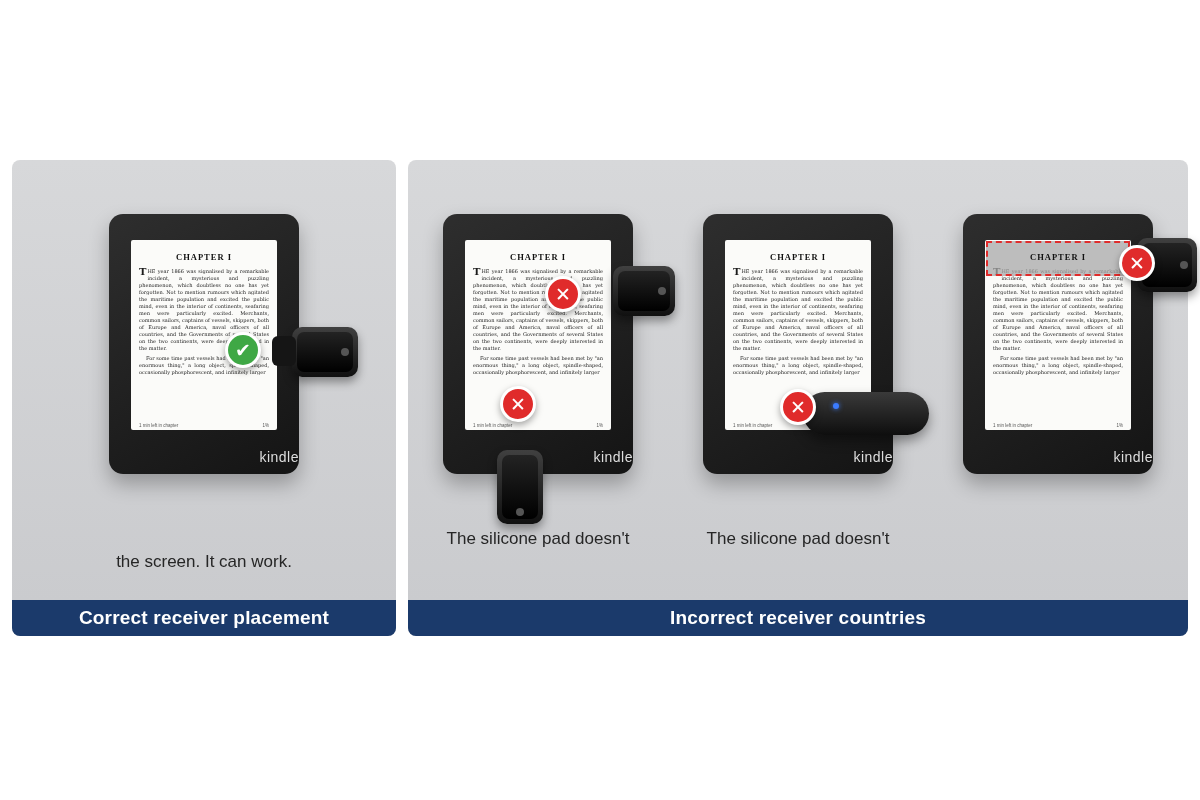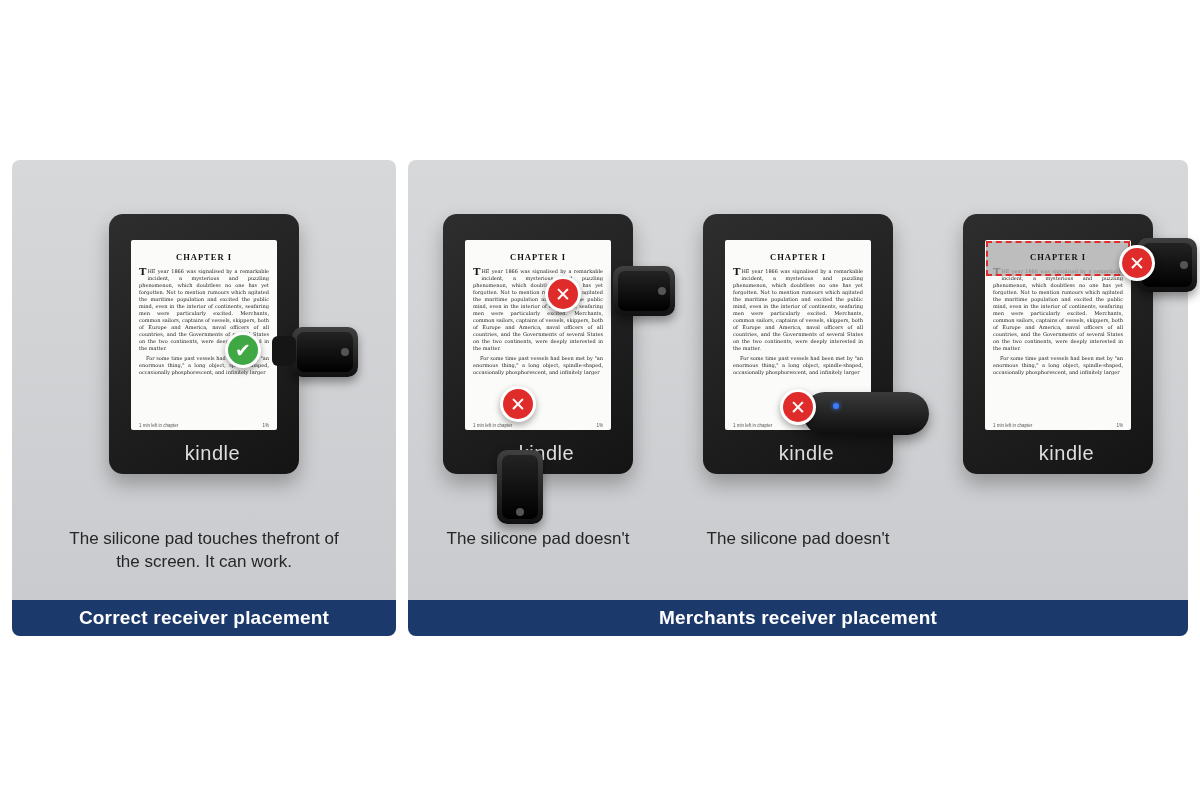--- a/index.html
+++ b/index.html
@@ -54,22 +54,22 @@
     color: #1c1c1c; text-align: justify; margin-bottom: 3px;
   }
   .ptext.first::first-letter { font-size: 10px; font-weight: bold; float: left; line-height: 8px; padding-right: 1px; }
   .ptext.indent { text-indent: 7px; }
   .sfoot {
     position: absolute; left: 8px; right: 8px; bottom: 2px;
     display: flex; justify-content: space-between;
     font-size: 4.5px; color: #555; font-family: "Liberation Sans", sans-serif;
   }
   .brand {
-    position: absolute; left: 17px; right: 0; bottom: 9px; text-align: center;
-    color: #dedede; font-size: 20px; letter-spacing: 0.5px;
+    position: absolute; left: 17px; right: 0; bottom: 9px; text-align: right;
+    color: #dedede; font-size: 14px; letter-spacing: 0.5px;
   }
 
   
   .clip {
     position: absolute; z-index: 4;
     background: linear-gradient(#404040, #101010);
     border-radius: 10px;
     box-shadow: 0 5px 10px rgba(0,0,0,0.38);
   }
   .clip::before {
@@ -136,21 +136,21 @@
           </div>
           <div class="brand">kindle</div>
         </div>
         <div class="clip" style="left:183px; top:113px; width:66px; height:50px;">
           <span class="jaw"></span>
         </div>
         <div class="badge check" style="left:116px; top:118px;">✔</div>
       </div>
 
       <p class="caption">
-        <span>The silicone pad touches thefront of</span><br>
+        <br>
         <span>the screen. It can work.</span>
       </p>
     </div>
 
     <div class="bar">Correct receiver placement</div>
   </section>
 
   <section class="panel panel-right">
 
     <div class="column">
@@ -214,16 +214,16 @@
               <span>1%</span>
             </div>
           </div>
           <div class="brand">kindle</div>
         </div>
         <div class="clip" style="left:174px; top:24px; width:60px; height:54px;"></div>
         <div class="badge cross" style="left:156px; top:31px;">✕</div>
       </div>
     </div>
 
-    <div class="bar">Merchants receiver placement</div>
+    <div class="bar">Incorrect receiver countries</div>
   </section>
 
 </div>
 
 </body></html>

